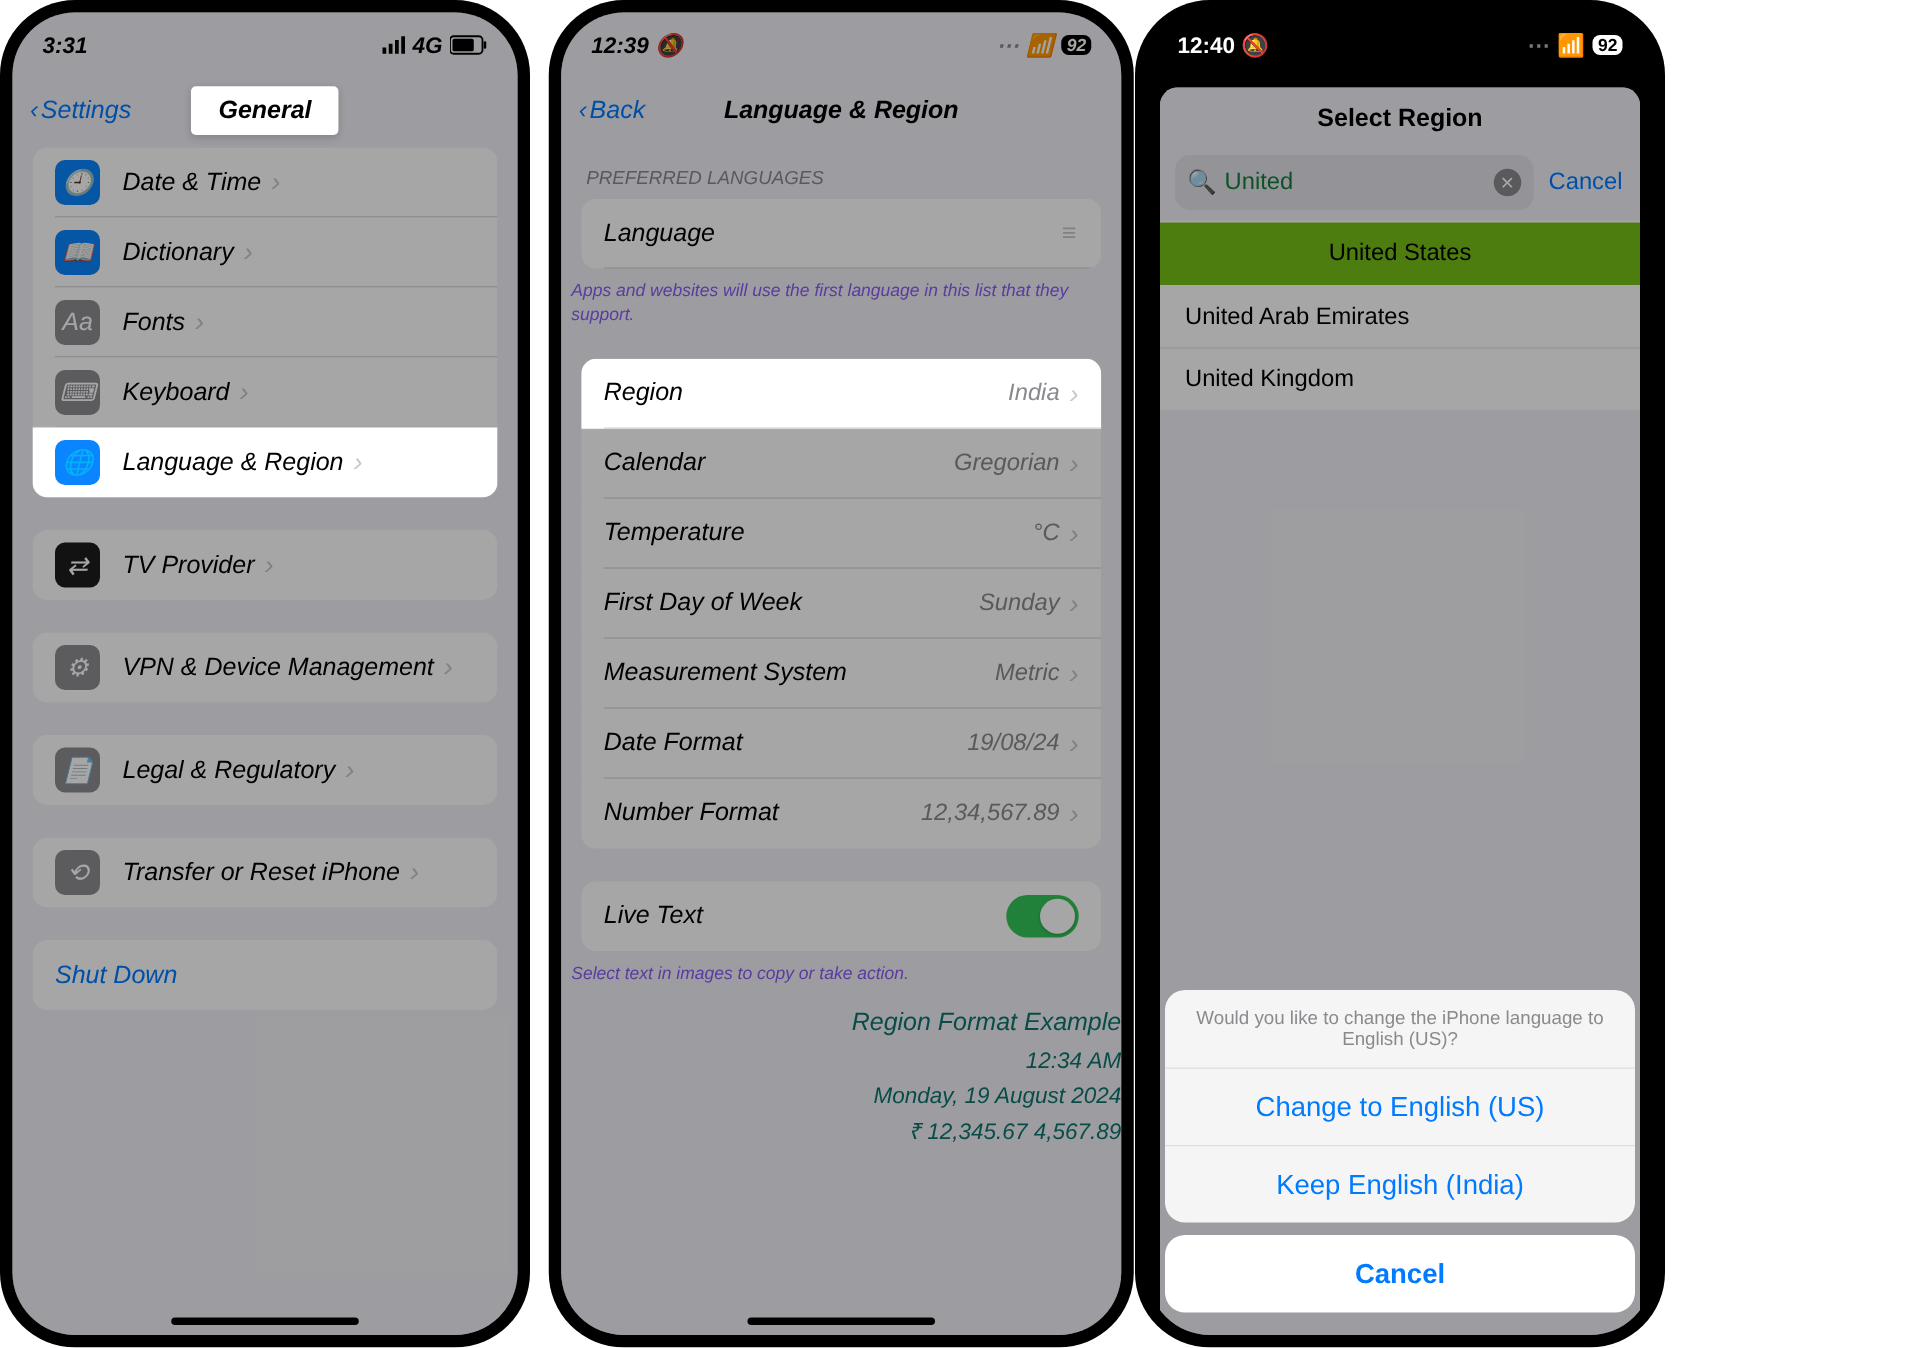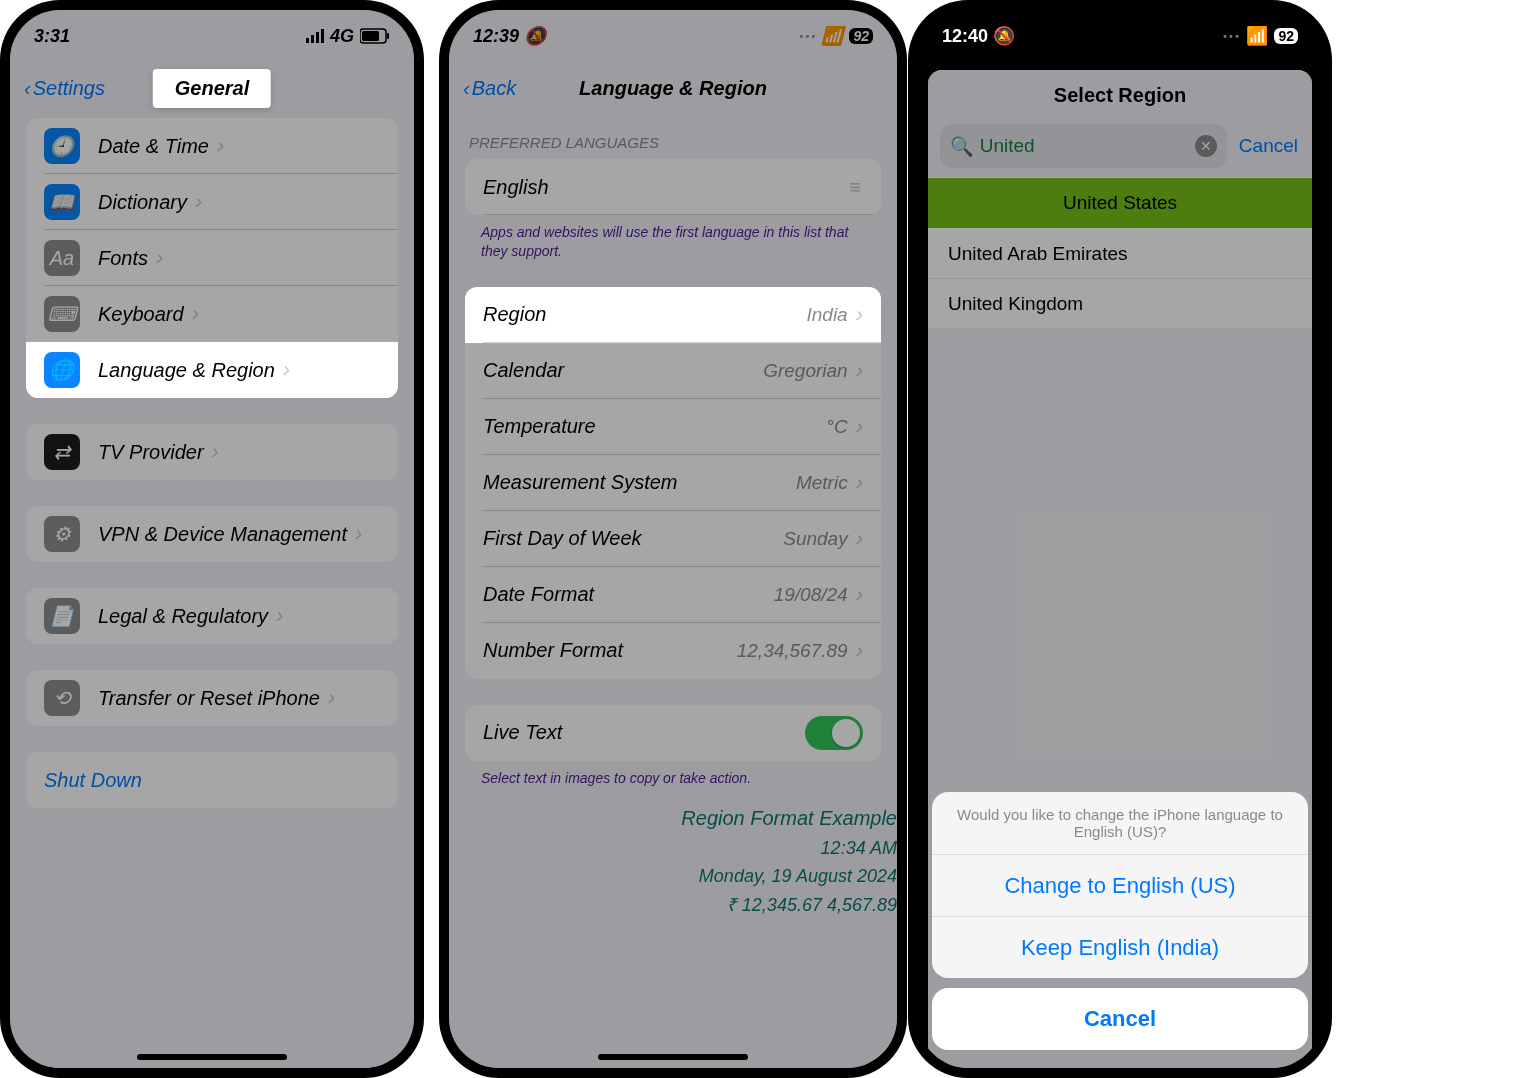--- a/index.html
+++ b/index.html
@@ -17,21 +17,21 @@
   .status { height:52px; display:flex; align-items:center; justify-content:space-between; padding:0 24px; font-size:18px; font-weight:600; }
   .status-right { display:flex; align-items:center; gap:6px; font-size:18px; }
   .batt-box { display:inline-flex; align-items:center; justify-content:center; background:#000; color:#fff; border-radius:6px; padding:0 4px; font-size:14px; font-weight:700; }
 
   
   .nav { height:52px; display:flex; align-items:center; padding:0 14px; position:relative; }
   .nav .back { color:#007aff; font-size:20px; display:flex; align-items:center; gap:2px; }
   .nav .title { position:absolute; left:50%; transform:translateX(-50%); font-size:20px; font-weight:600; }
 
   .section-title { font-size:15px; color:#8a8a8e; padding:20px 20px 8px; text-transform:uppercase; }
-  .footnote      { font-size:14px; color:#4c1d95; padding:8px 32px 0; line-height:1.35; }
+  .footnote      { font-size:14px; color:#8b5cf6; padding:8px 8px 0; line-height:1.35; }
 
   .row   { display:flex; align-items:center; background:#fff; min-height:56px; padding:0 18px; font-size:20px; color:#000; position:relative; }
   .row.sep::after { content:""; position:absolute; left:18px; right:0; bottom:0; height:1px; background:#d1d1d6; }
   .row .icon { width:36px; height:36px; border-radius:8px; margin-right:18px; display:flex; align-items:center; justify-content:center; font-size:20px; color:#fff; }
   .row .value{ margin-left:auto; color:#8a8a8e; font-size:19px; }
   .row .chev { color:#c7c7cc; margin-left:8px; font-size:22px; }
   .row .grip { margin-left:auto; color:#c7c7cc; letter-spacing:2px; }
   .row.link  { color:#007aff; }
   .group-flush{ margin:0 16px; border-radius:12px; overflow:hidden; }
   .spacer    { height:26px; }
@@ -206,21 +206,21 @@
       <span class="back">
         <span>‹</span>
         <span>Back</span>
       </span>
       <span class="title">Language &amp; Region</span>
     </div>
 
     <div class="section-title">PREFERRED LANGUAGES</div>
     <div class="group-flush">
       <div class="row sep">
-        <span>English</span>
+        <span>Language</span>
         <span class="grip">≡</span>
       </div>
     </div>
     <div class="footnote">Apps and websites will use the first language in this list that they support.</div>
 
     <div class="spacer"></div>
     <div class="group-flush">
       <div class="row sep highlight" style="background:#fff">
         <span>Region</span>
         <span class="value">India</span>
@@ -230,27 +230,27 @@
         <span>Calendar</span>
         <span class="value">Gregorian</span>
         <span class="chev chevron"></span>
       </div>
       <div class="row sep">
         <span>Temperature</span>
         <span class="value">°C</span>
         <span class="chev chevron"></span>
       </div>
       <div class="row sep">
+        <span>First Day of Week</span>
+        <span class="value">Sunday</span>
+        <span class="chev chevron"></span>
+      </div>
+      <div class="row sep">
         <span>Measurement System</span>
         <span class="value">Metric</span>
-        <span class="chev chevron"></span>
-      </div>
-      <div class="row sep">
-        <span>First Day of Week</span>
-        <span class="value">Sunday</span>
         <span class="chev chevron"></span>
       </div>
       <div class="row sep">
         <span>Date Format</span>
         <span class="value">19/08/24</span>
         <span class="chev chevron"></span>
       </div>
       <div class="row">
         <span>Number Format</span>
         <span class="value">12,34,567.89</span>

